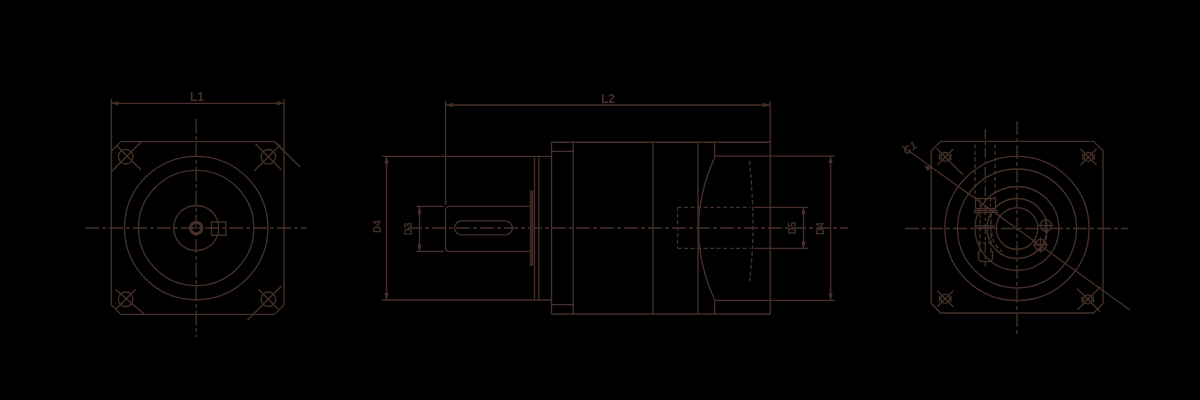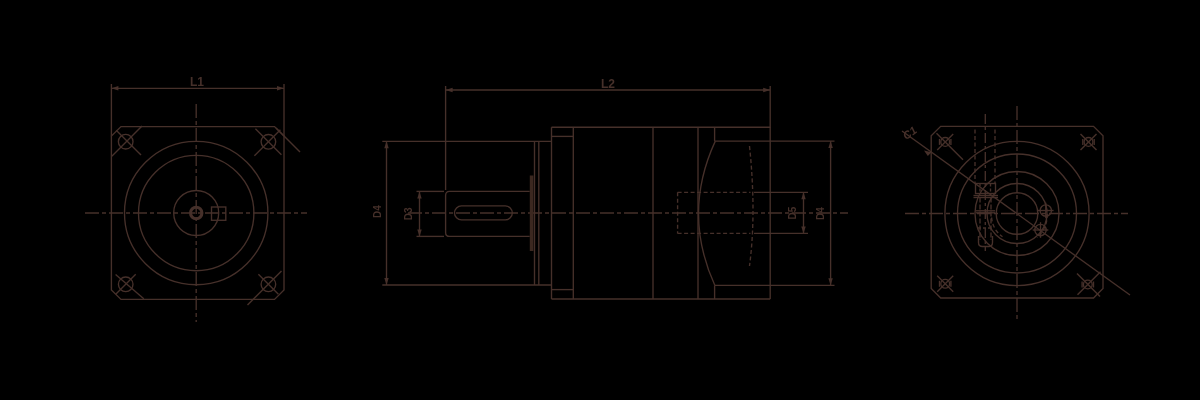--- a/index.html
+++ b/index.html
@@ -1,16 +1,16 @@
 <!DOCTYPE html>
 <html><head>
 <meta charset="utf-8">
 <style>
   html,body{margin:0;padding:0;background:#000;}
-  .wrap{width:1200px;height:340px;background:#000;position:relative;overflow:hidden;}
+  .wrap{width:1200px;height:340px;background:#000;position:relative;overflow:hidden;margin-top:15px;}
   svg{display:block;}
   text{font-family:"Liberation Sans",sans-serif;fill:#46302a;font-weight:bold;}
 </style>
 </head>
 <body>
 <div class="wrap">
 <svg width="1200" height="400" viewBox="0 0 1200 400">
 
 <rect x="0" y="0" width="1200" height="400" fill="#000000"></rect>
 

